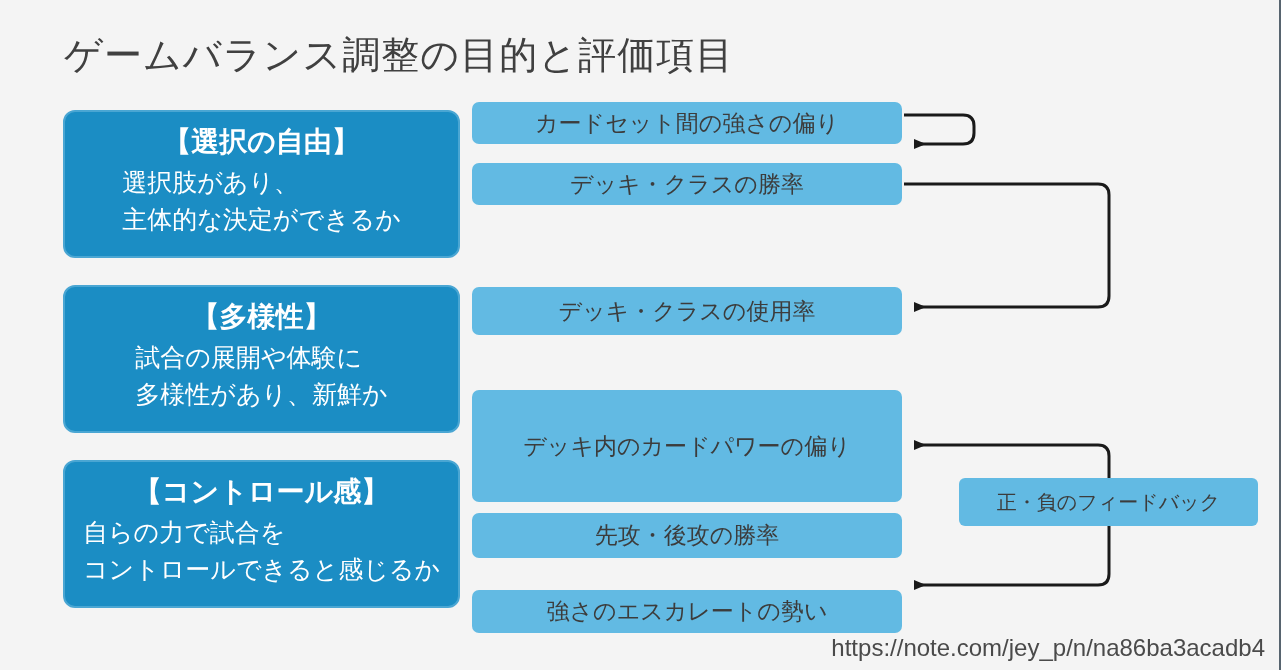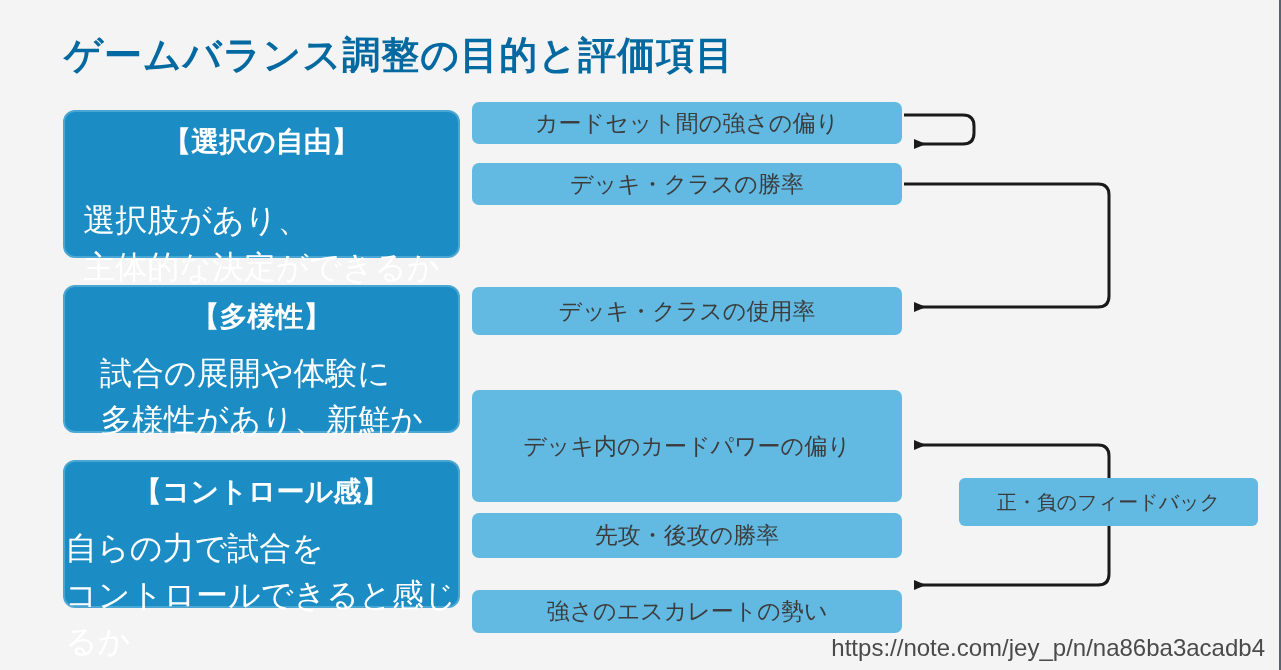--- a/index.html
+++ b/index.html
@@ -12,36 +12,36 @@
     width:1281px;height:670px;
     background:#f4f4f4;
     overflow:hidden;
   }
   .right-edge{
     position:absolute;right:0;top:0;width:2px;height:670px;
     background:#57646f;
   }
   .title{
     position:absolute;left:64px;top:30px;
-    font-size:38px;font-weight:bold;color:#0369a1;
+    font-size:38px;font-weight:normal;color:#404040;
     letter-spacing:1px;white-space:nowrap;
   }
   .goal-box{
     position:absolute;left:63px;width:397px;height:148px;
     background:#1b8dc4;border:2px solid #4aa6d3;border-radius:12px;
     box-sizing:border-box;color:#ffffff;
     display:flex;flex-direction:column;align-items:center;
   }
   .goal-heading{
     font-size:28px;font-weight:bold;margin-top:12px;line-height:1.3;
     text-align:center;width:100%;
   }
   .goal-body{
     display:inline-block;align-self:center;
-    font-size:32px;line-height:1.45;margin-top:15px;text-align:left;
+    font-size:25px;line-height:1.45;margin-top:4px;text-align:left;
   }
   .goal-body span{display:block;}
   .metric-box{
     position:absolute;left:472px;width:430px;
     background:#62bae3;border-radius:7px;
     display:flex;align-items:center;justify-content:center;
     font-size:23px;color:#3c3c3c;text-align:center;
   }
   .feedback-box{
     position:absolute;left:959px;top:478px;width:299px;height:48px;
@@ -58,21 +58,21 @@
     font-size:24px;color:#4a4a4a;white-space:nowrap;
   }
 </style>
 </head>
 <body>
 
 <div class="canvas">
 
   <div class="title">ゲームバランス調整の目的と評価項目</div>
 
-  <div class="goal-box" style="top:110px;gap:22px;">
+  <div class="goal-box" style="top:110px;">
     <div class="goal-heading">【選択の自由】</div>
     <div class="goal-body">
       <span>選択肢があり、</span>
       <span>主体的な決定ができるか</span>
     </div>
   </div>
 
   <div class="goal-box" style="top:285px;">
     <div class="goal-heading">【多様性】</div>
     <div class="goal-body">

